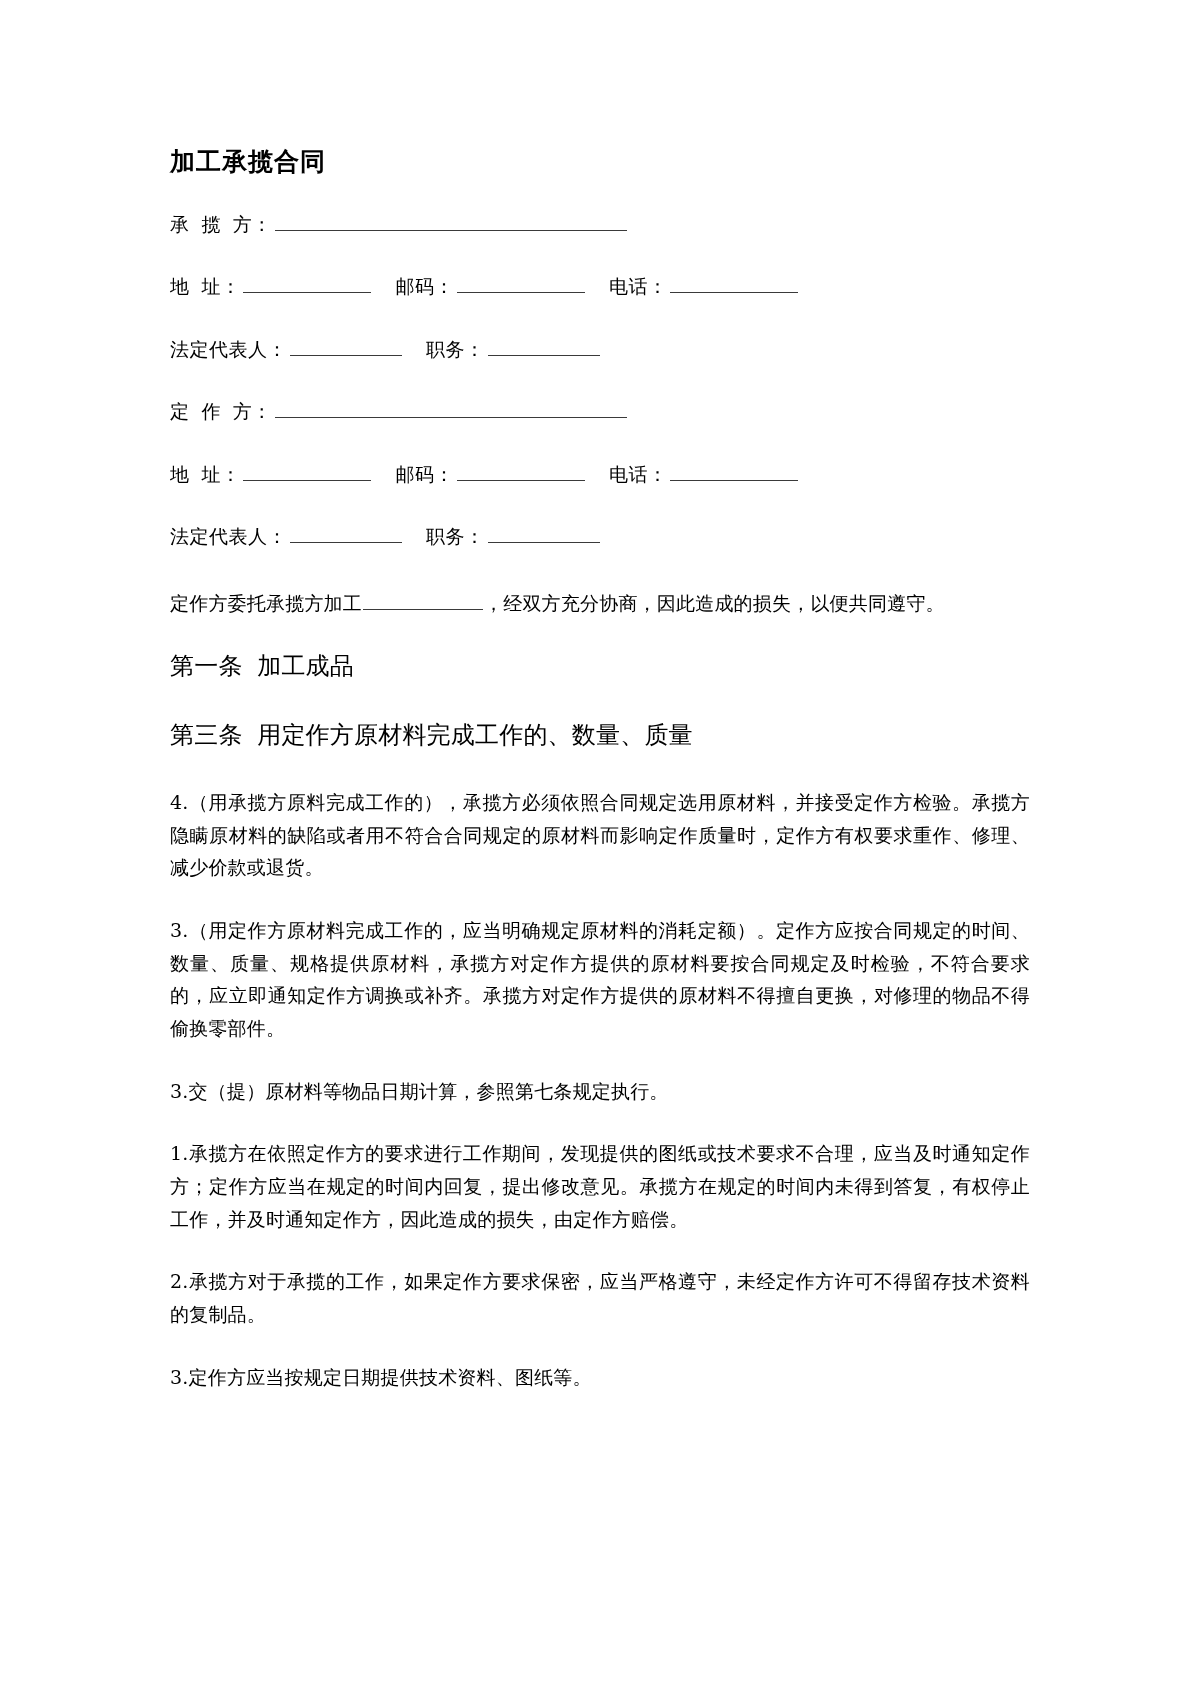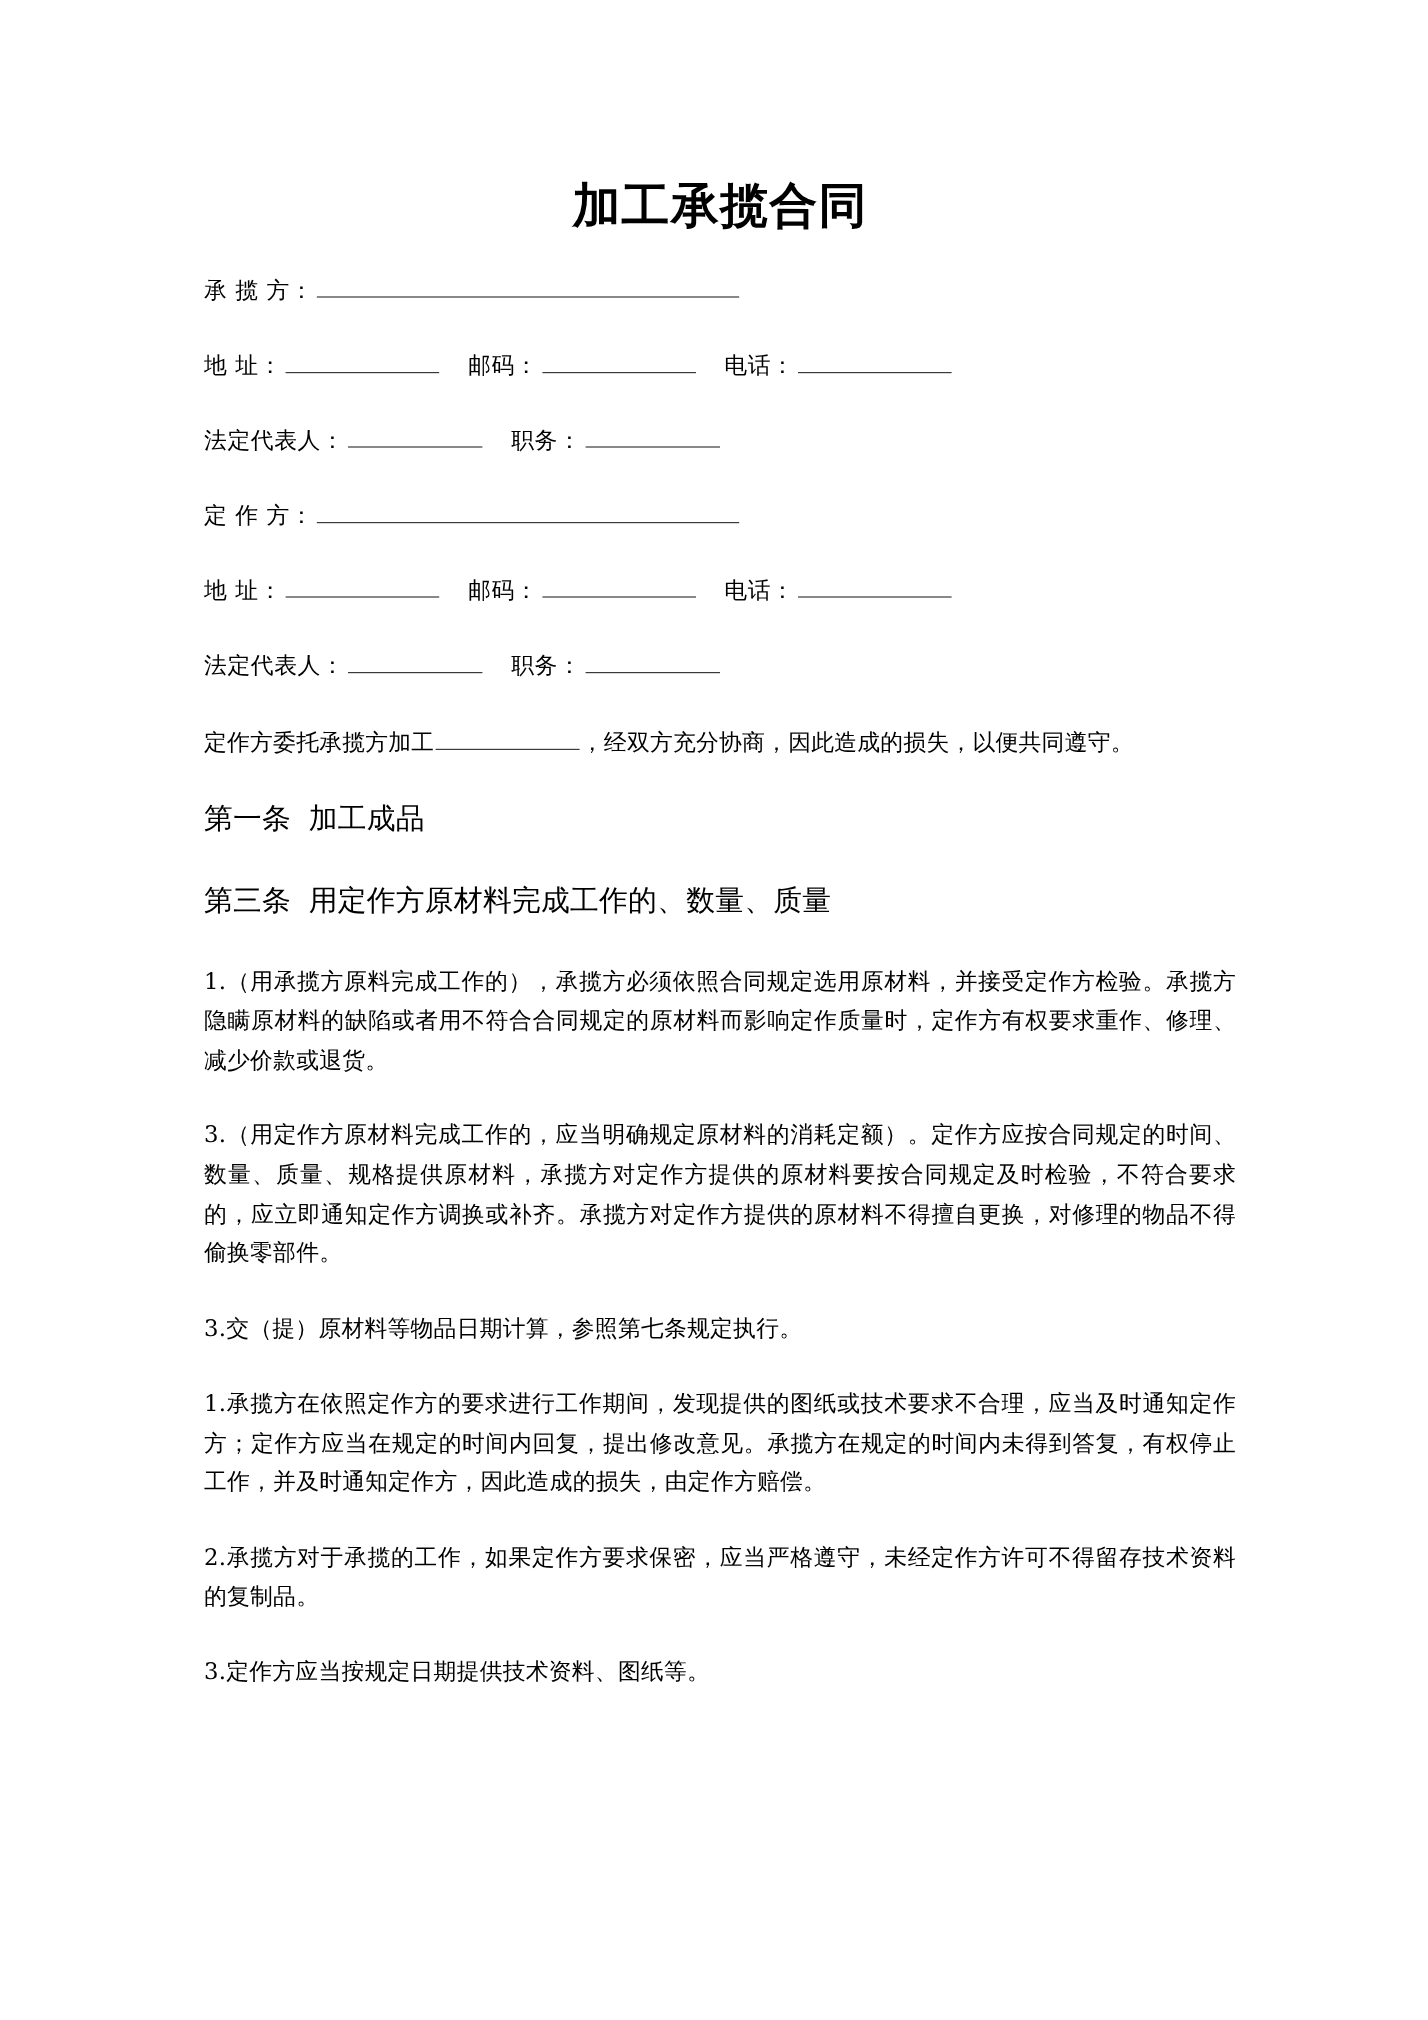--- a/index.html
+++ b/index.html
@@ -14,34 +14,35 @@
   .page {
     width: 1190px;
     height: 1683px;
     margin: 0 auto;
     background: #ffffff;
     position: relative;
     box-sizing: border-box;
     padding: 150px 160px 60px 170px;
   }
   .doc-title {
-    text-align: center;
-    font-size: 40px;
+    text-align: left;
+    font-size: 25px;
     font-weight: bold;
     letter-spacing: 1px;
     margin: 0 0 34px 0;
     line-height: 1.1;
-    font-family: Liberation Serif, serif;
+    font-family: Liberation Mono, monospace;
   }
   .field-row {
     font-size: 19px;
     line-height: 1.5;
     margin: 0 0 34px 0;
     white-space: nowrap;
     letter-spacing: 0.5px;
+    font-family: Liberation Mono, monospace;
   }
   .label {
     display: inline;
   }
   .blank {
     display: inline-block;
     border-bottom: 1px solid #3a3a3a;
     vertical-align: baseline;
     height: 17px;
     margin: 0 2px 0 3px;
@@ -104,21 +105,21 @@
   <div class="field-row">
     <span class="label">法定代表人：</span><span class="blank blank-md"></span><span class="gap-md"></span><span class="label">职务：</span><span class="blank blank-md"></span>
   </div>
 
   <p class="body-text"><span>定作方委托承揽方加工</span><span class="inline-blank"></span><span>，经双方充分协商，因此造成的损失，以便共同遵守。</span></p>
 
   <p class="clause-head">第一条 加工成品</p>
 
 
   <p class="clause-head">第三条 用定作方原材料完成工作的、数量、质量</p>
-  <p class="body-text">1.（用承揽方原料完成工作的），承揽方必须依照合同规定选用原材料，并接受定作方检验。承揽方隐瞒原材料的缺陷或者用不符合合同规定的原材料而影响定作质量时，定作方有权要求重作、修理、减少价款或退货。</p>
+  <p class="body-text">4.（用承揽方原料完成工作的），承揽方必须依照合同规定选用原材料，并接受定作方检验。承揽方隐瞒原材料的缺陷或者用不符合合同规定的原材料而影响定作质量时，定作方有权要求重作、修理、减少价款或退货。</p>
   <p class="body-text">3.（用定作方原材料完成工作的，应当明确规定原材料的消耗定额）。定作方应按合同规定的时间、数量、质量、规格提供原材料，承揽方对定作方提供的原材料要按合同规定及时检验，不符合要求的，应立即通知定作方调换或补齐。承揽方对定作方提供的原材料不得擅自更换，对修理的物品不得偷换零部件。</p>
   <p class="body-text">3.交（提）原材料等物品日期计算，参照第七条规定执行。</p>
 
   <p class="body-text">1.承揽方在依照定作方的要求进行工作期间，发现提供的图纸或技术要求不合理，应当及时通知定作方；定作方应当在规定的时间内回复，提出修改意见。承揽方在规定的时间内未得到答复，有权停止工作，并及时通知定作方，因此造成的损失，由定作方赔偿。</p>
   <p class="body-text">2.承揽方对于承揽的工作，如果定作方要求保密，应当严格遵守，未经定作方许可不得留存技术资料的复制品。</p>
   <p class="body-text">3.定作方应当按规定日期提供技术资料、图纸等。</p>
 
 </div>
 
 </body></html>

